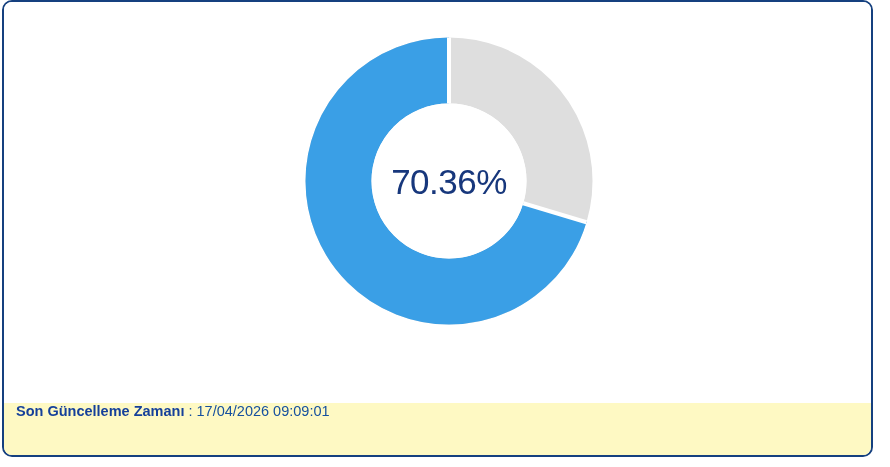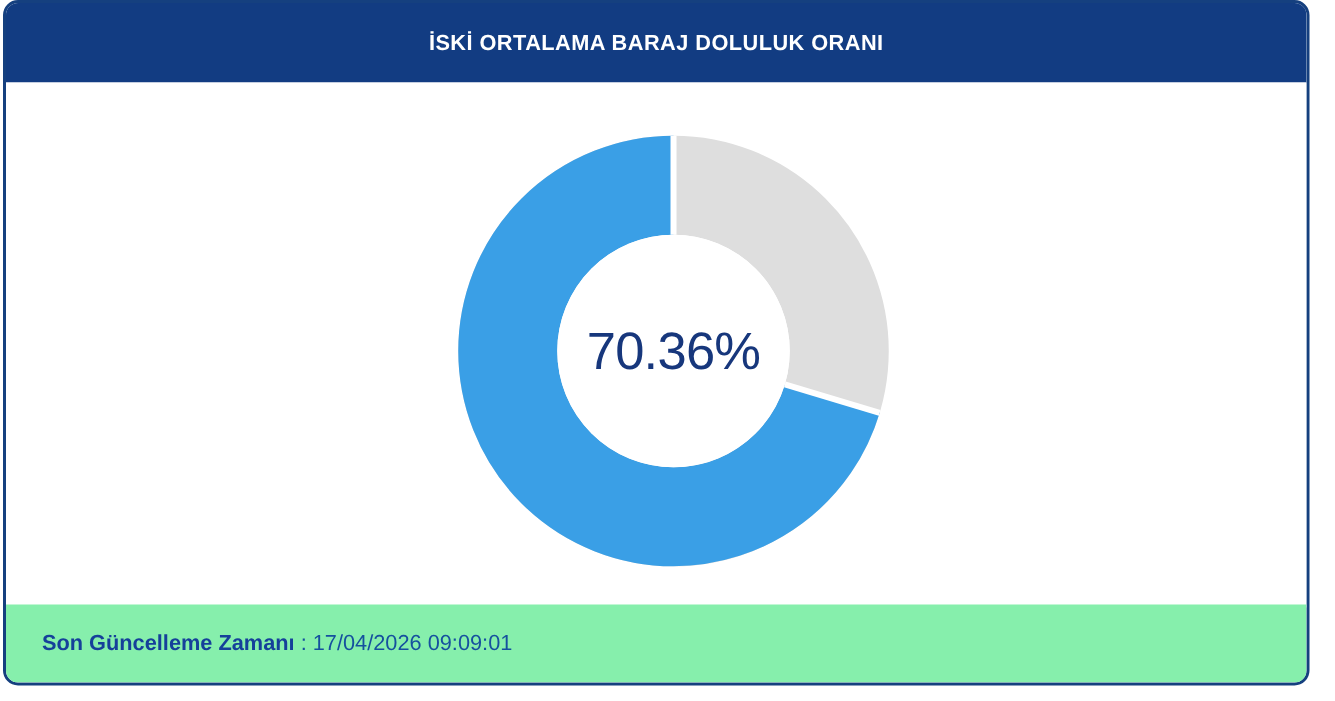--- a/index.html
+++ b/index.html
@@ -84,23 +84,22 @@
     line-height: 1;
   }
 
   .card-footer {
     position: absolute;
     left: 0;
     right: 0;
     bottom: 0;
     height: 52px;
     display: flex;
-    align-items: center;
-    padding-left: 24px;
-    background: #86efac;
+    padding-left: 12px;
+    background: #fef9c3;
   }
 
   .footer-text {
     font-size: 14.5px;
     color: #15509e;
     white-space: nowrap;
   }
 
   .footer-label {
     font-weight: bold;
@@ -115,23 +114,20 @@
   .footer-value {
     font-weight: normal;
     color: #15509e;
   }
 </style>
 </head>
 <body>
 
 <div class="card">
 
-  <div class="card-header">
-    <div class="card-title">İSKİ ORTALAMA BARAJ DOLULUK ORANI</div>
-  </div>
 
   <div class="card-body">
 
     <div class="chart-wrap">
       <svg class="donut-svg" viewBox="0 0 294 294">
 
         <circle cx="147" cy="147" r="110.5" fill="none" stroke="#dedede" stroke-width="66"></circle>
 
         <circle id="filled-arc" cx="147" cy="147" r="110.5" fill="none" stroke="#3a9fe6" stroke-width="66" transform="rotate(-90 147 147) scale(1,-1) translate(0,-294)" stroke-dasharray="488.5038346255371 694.2919764433443"></circle>
 

